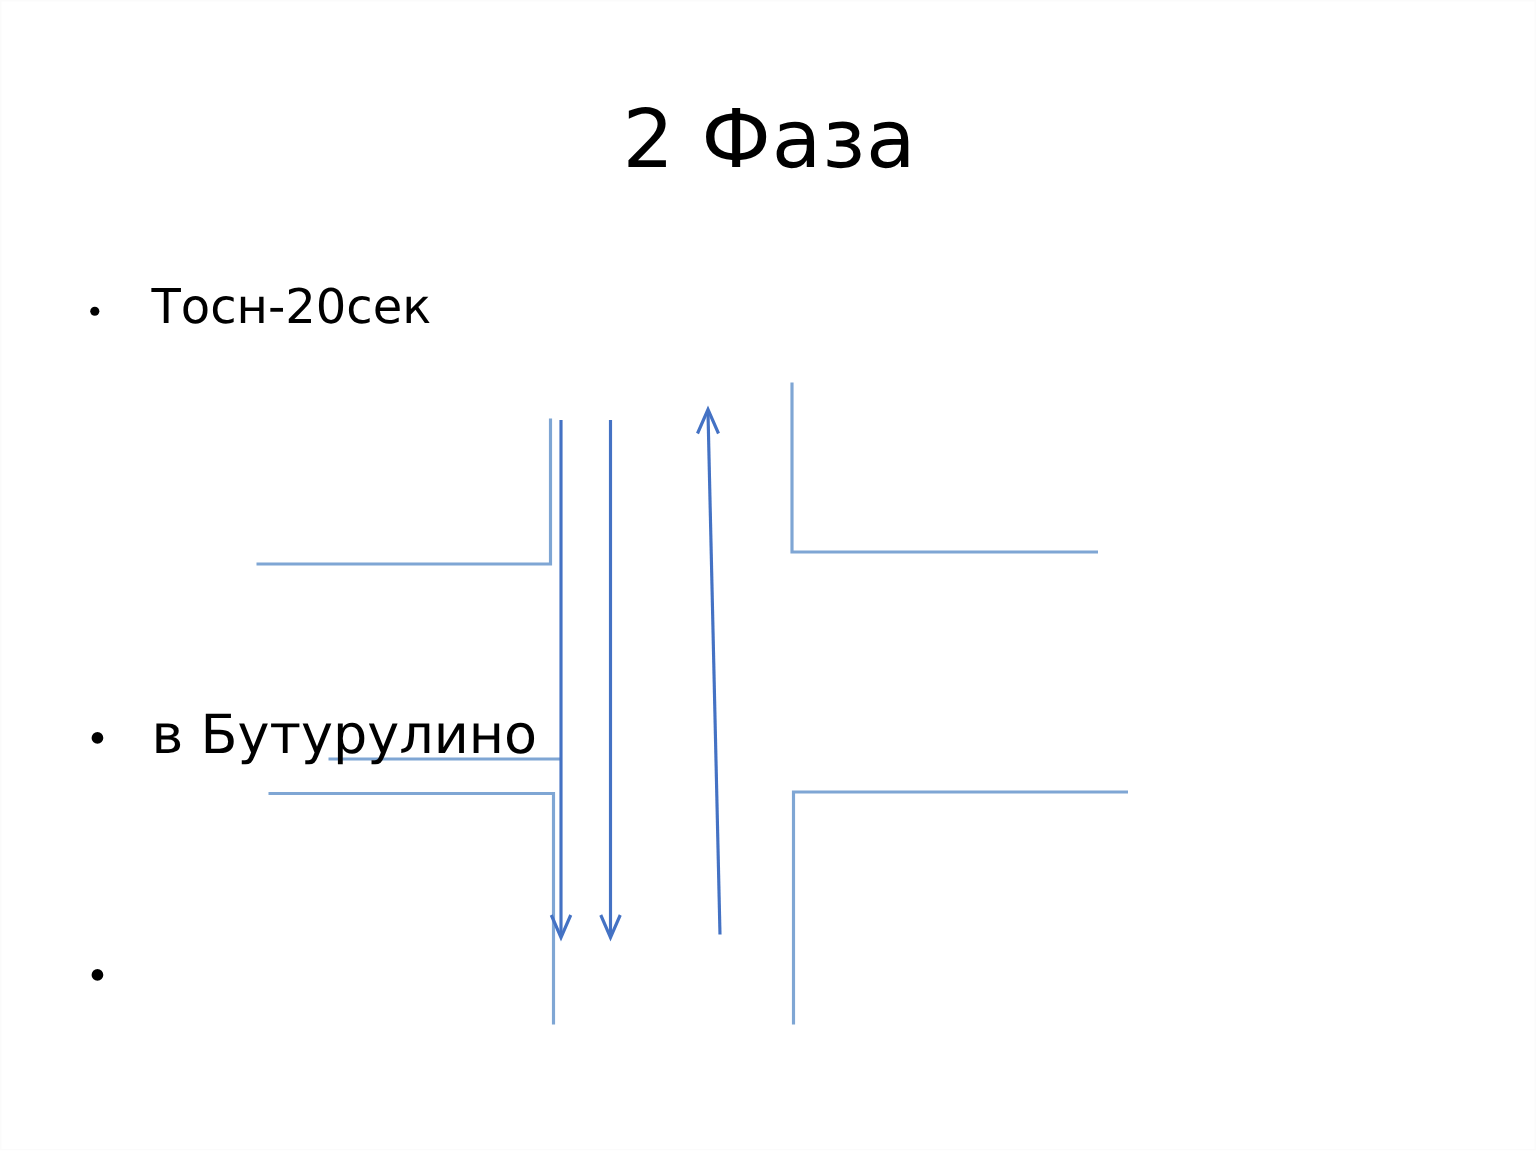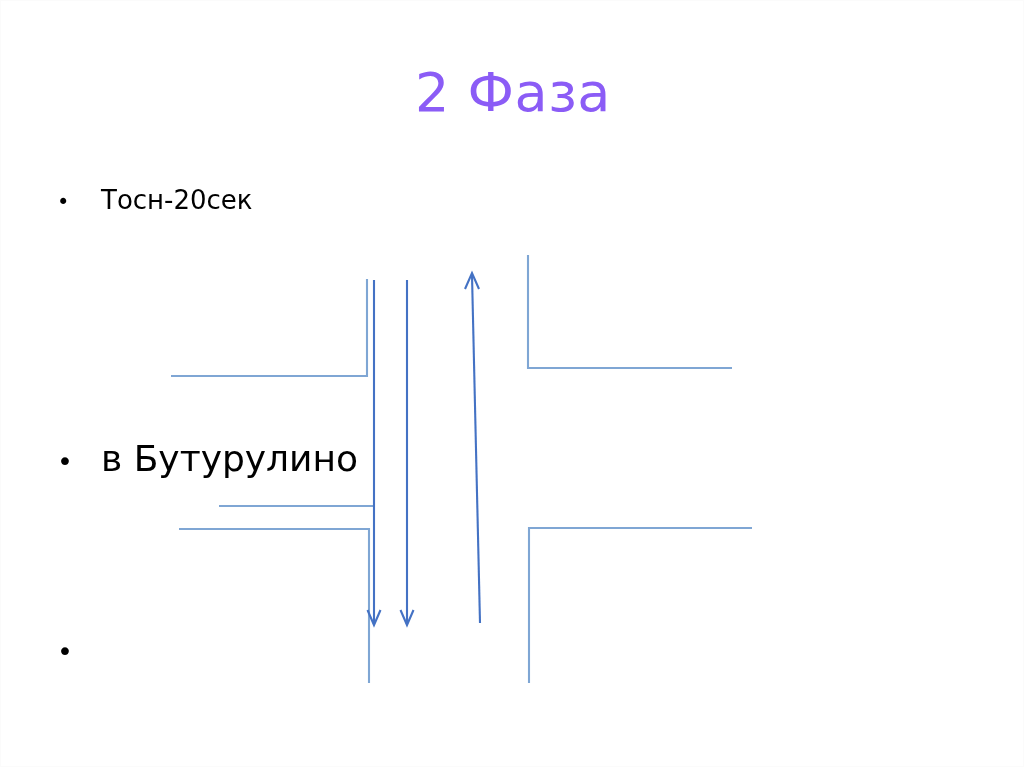--- a/index.html
+++ b/index.html
@@ -22,21 +22,21 @@
 
   
   #slide-title {
     position: absolute;
     left: 0;
     top: 62px;
     width: 1024px;
     text-align: center;
     font-size: 54px;
     font-weight: normal;
-    color: #8b5cf6;
+    color: #000000;
     letter-spacing: 0.5px;
     line-height: 1.1;
     white-space: nowrap;
   }
 
   
   .bullet-row {
     position: absolute;
     display: flex;
     align-items: baseline;
@@ -50,25 +50,25 @@
     color: #000000;
     width: 46px;
     flex: 0 0 46px;
   }
   .bullet-text {
     display: inline-block;
   }
 
   #bullet-1 { left: 56px; top: 184px; }
   #bullet-1 .bullet-dot { font-size: 21px; width: 44px; flex-basis: 44px; }
-  #bullet-1 .bullet-text { font-size: 26px; }
+  #bullet-1 .bullet-text { font-size: 32px; }
 
   #bullet-2 { left: 56px; top: 437px; }
   #bullet-2 .bullet-dot { font-size: 27px; width: 44px; flex-basis: 44px; }
-  #bullet-2 .bullet-text { font-size: 36px; }
+  #bullet-2 .bullet-text { font-size: 36px; margin-top: 32px; }
 
   #bullet-3 { left: 56px; top: 637px; }
   #bullet-3 .bullet-dot { font-size: 27px; width: 44px; flex-basis: 44px; }
   #bullet-3 .bullet-text { font-size: 36px; visibility: hidden; }
 
   
   #moskvu-label {
     position: absolute;
     left: 336px;
     top: 637px;

